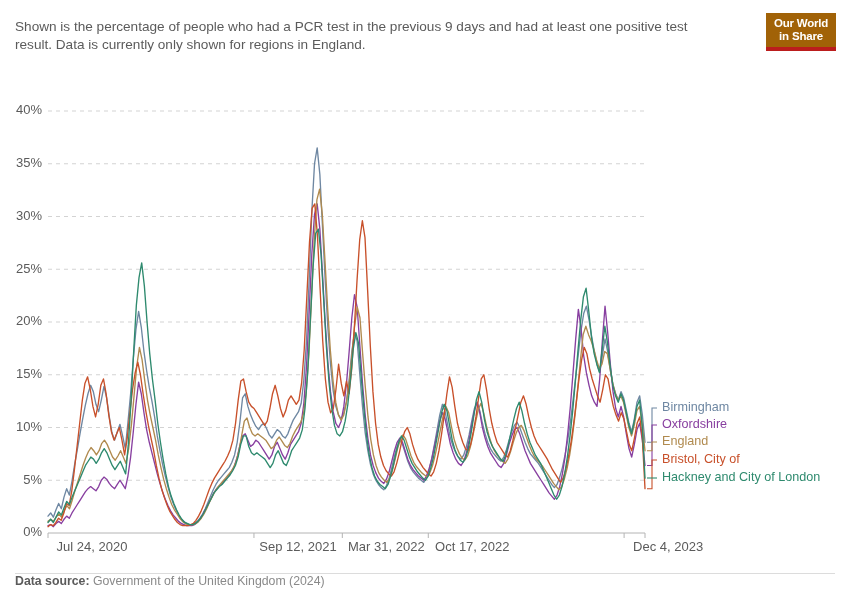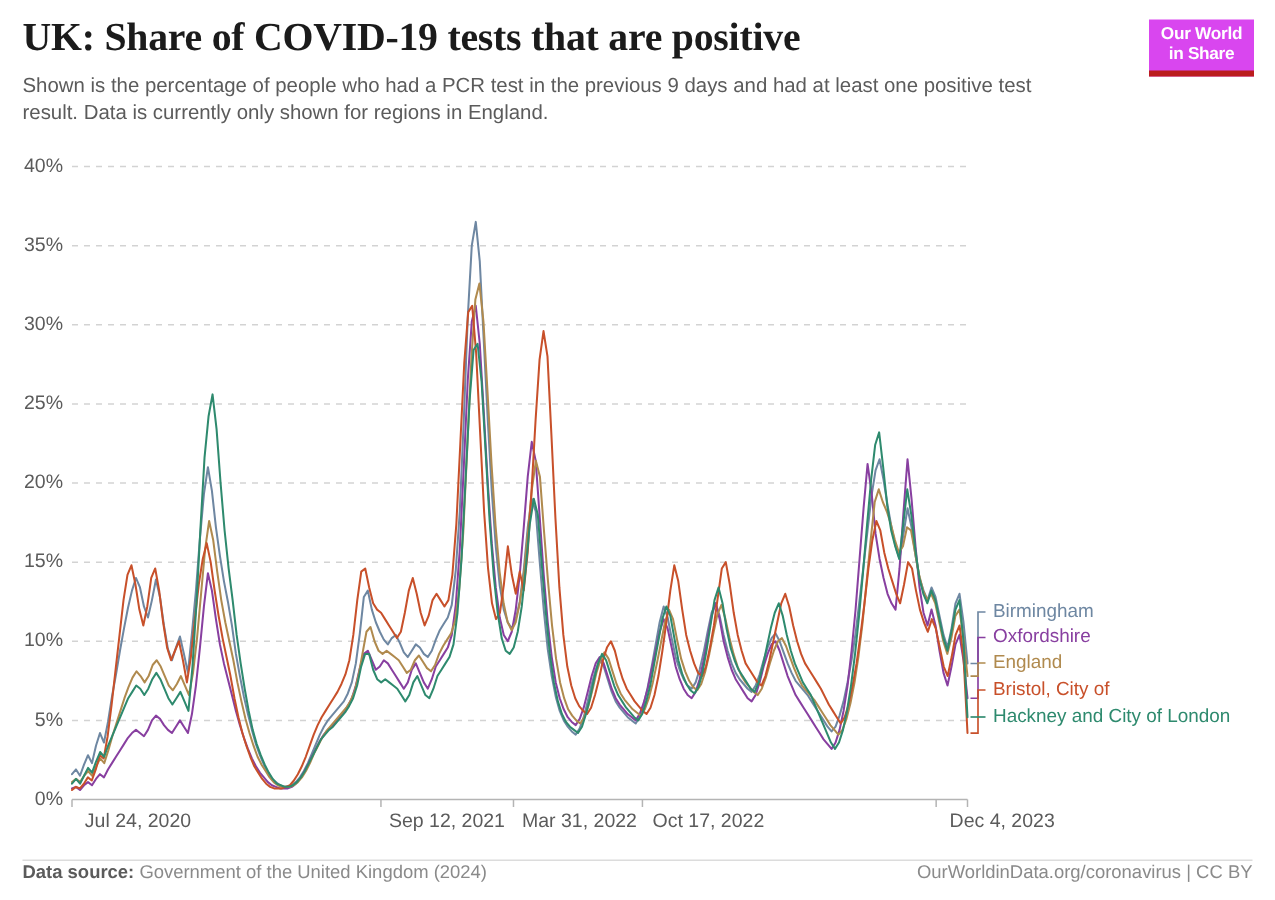--- a/index.html
+++ b/index.html
@@ -43,21 +43,21 @@
     width: 705px;
   }
 
   
   #owid-logo {
     position: absolute;
     right: 14px;
     top: 13px;
     width: 70px;
     height: 38px;
-    background: #d946ef;
+    background: #a16207;
     border-bottom: 4px solid #bb1d1d;
     box-sizing: border-box;
     display: flex;
     flex-direction: column;
     align-items: center;
     justify-content: center;
     padding-bottom: 1px;
   }
   #owid-logo span {
     display: block;
@@ -141,21 +141,20 @@
   #footer .src-label {
     font-weight: 700;
     color: #5b5b5b;
   }
   #footer-right { color: #8a8a8a; }
 </style>
 </head>
 <body>
 
 <div id="header">
-  <h1 id="chart-title">UK: Share of COVID-19 tests that are positive</h1>
   <p id="chart-subtitle">Shown is the percentage of people who had a PCR test in the previous 9 days and had at least one positive test result. Data is currently only shown for regions in England.</p>
 </div>
 
 <div id="owid-logo">
   <span>Our World</span>
   <span>in Share</span>
 </div>
 
 <div id="plot-wrap">
   <svg id="plot-svg" width="850" height="600">
@@ -216,14 +215,13 @@
         <text x="662" y="478" class="legend-label" fill="#2e8a6e">Hackney and City of London</text>
       </g>
   </svg>
 </div>
 
 <div id="footer">
   <div>
     <span class="src-label">Data source:</span>
     <span>Government of the United Kingdom (2024)</span>
   </div>
-  <div id="footer-right">OurWorldinData.org/coronavirus | CC BY</div>
 </div>
 
 </body></html>

